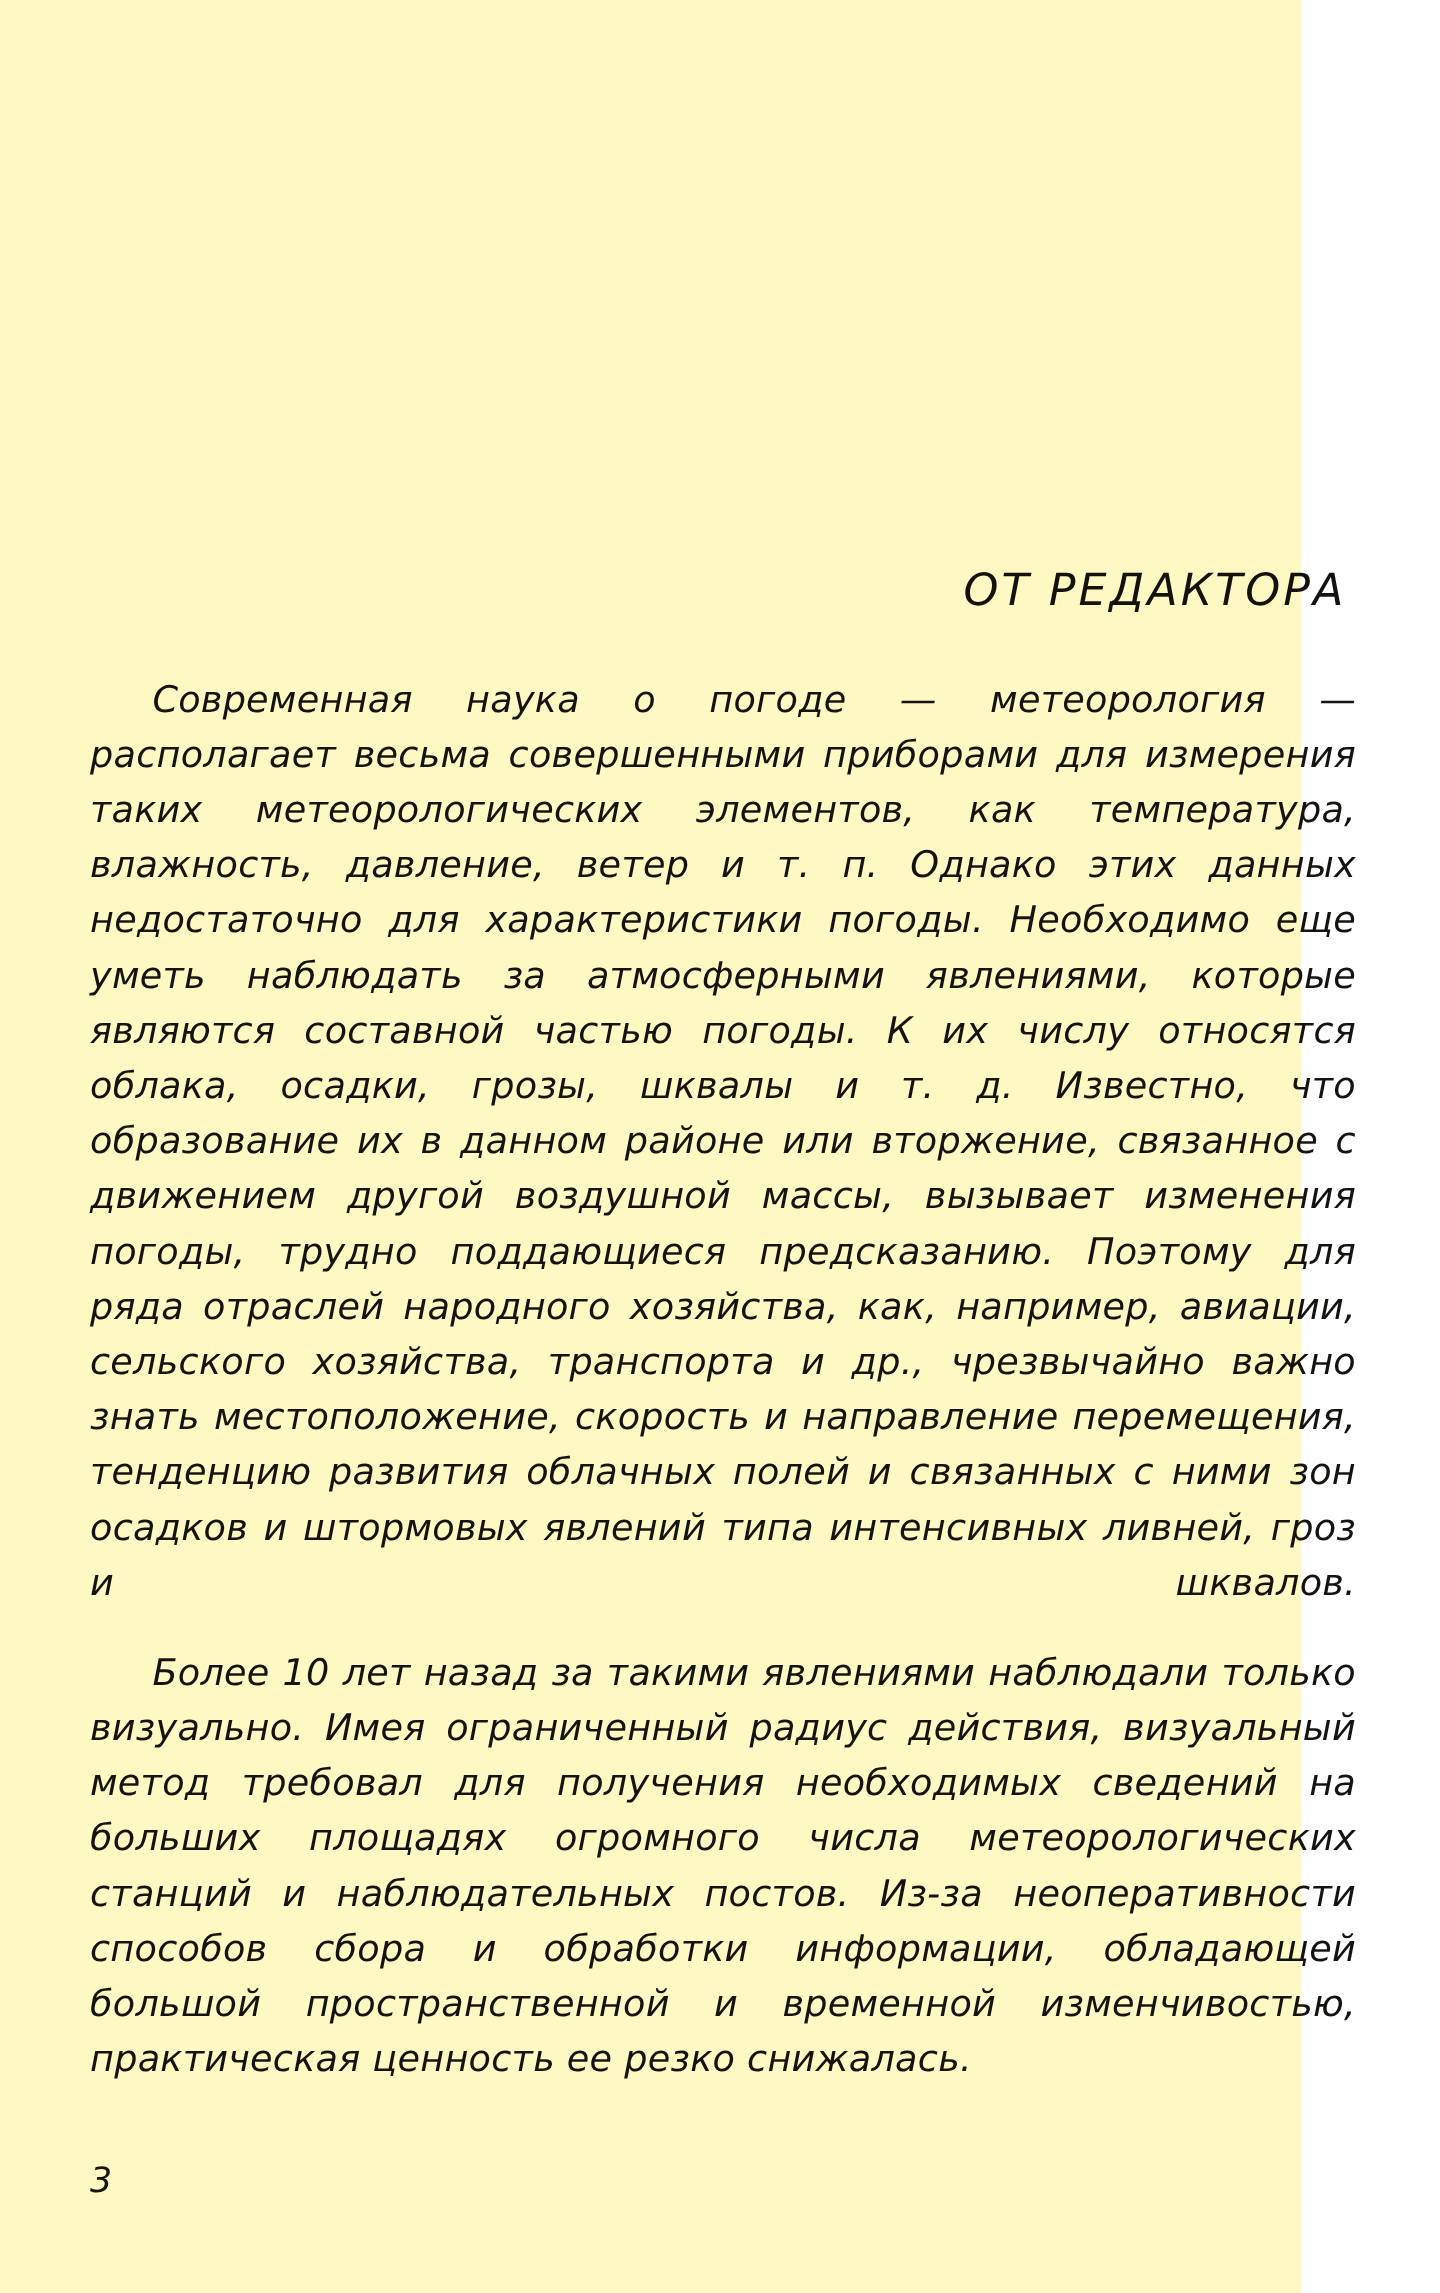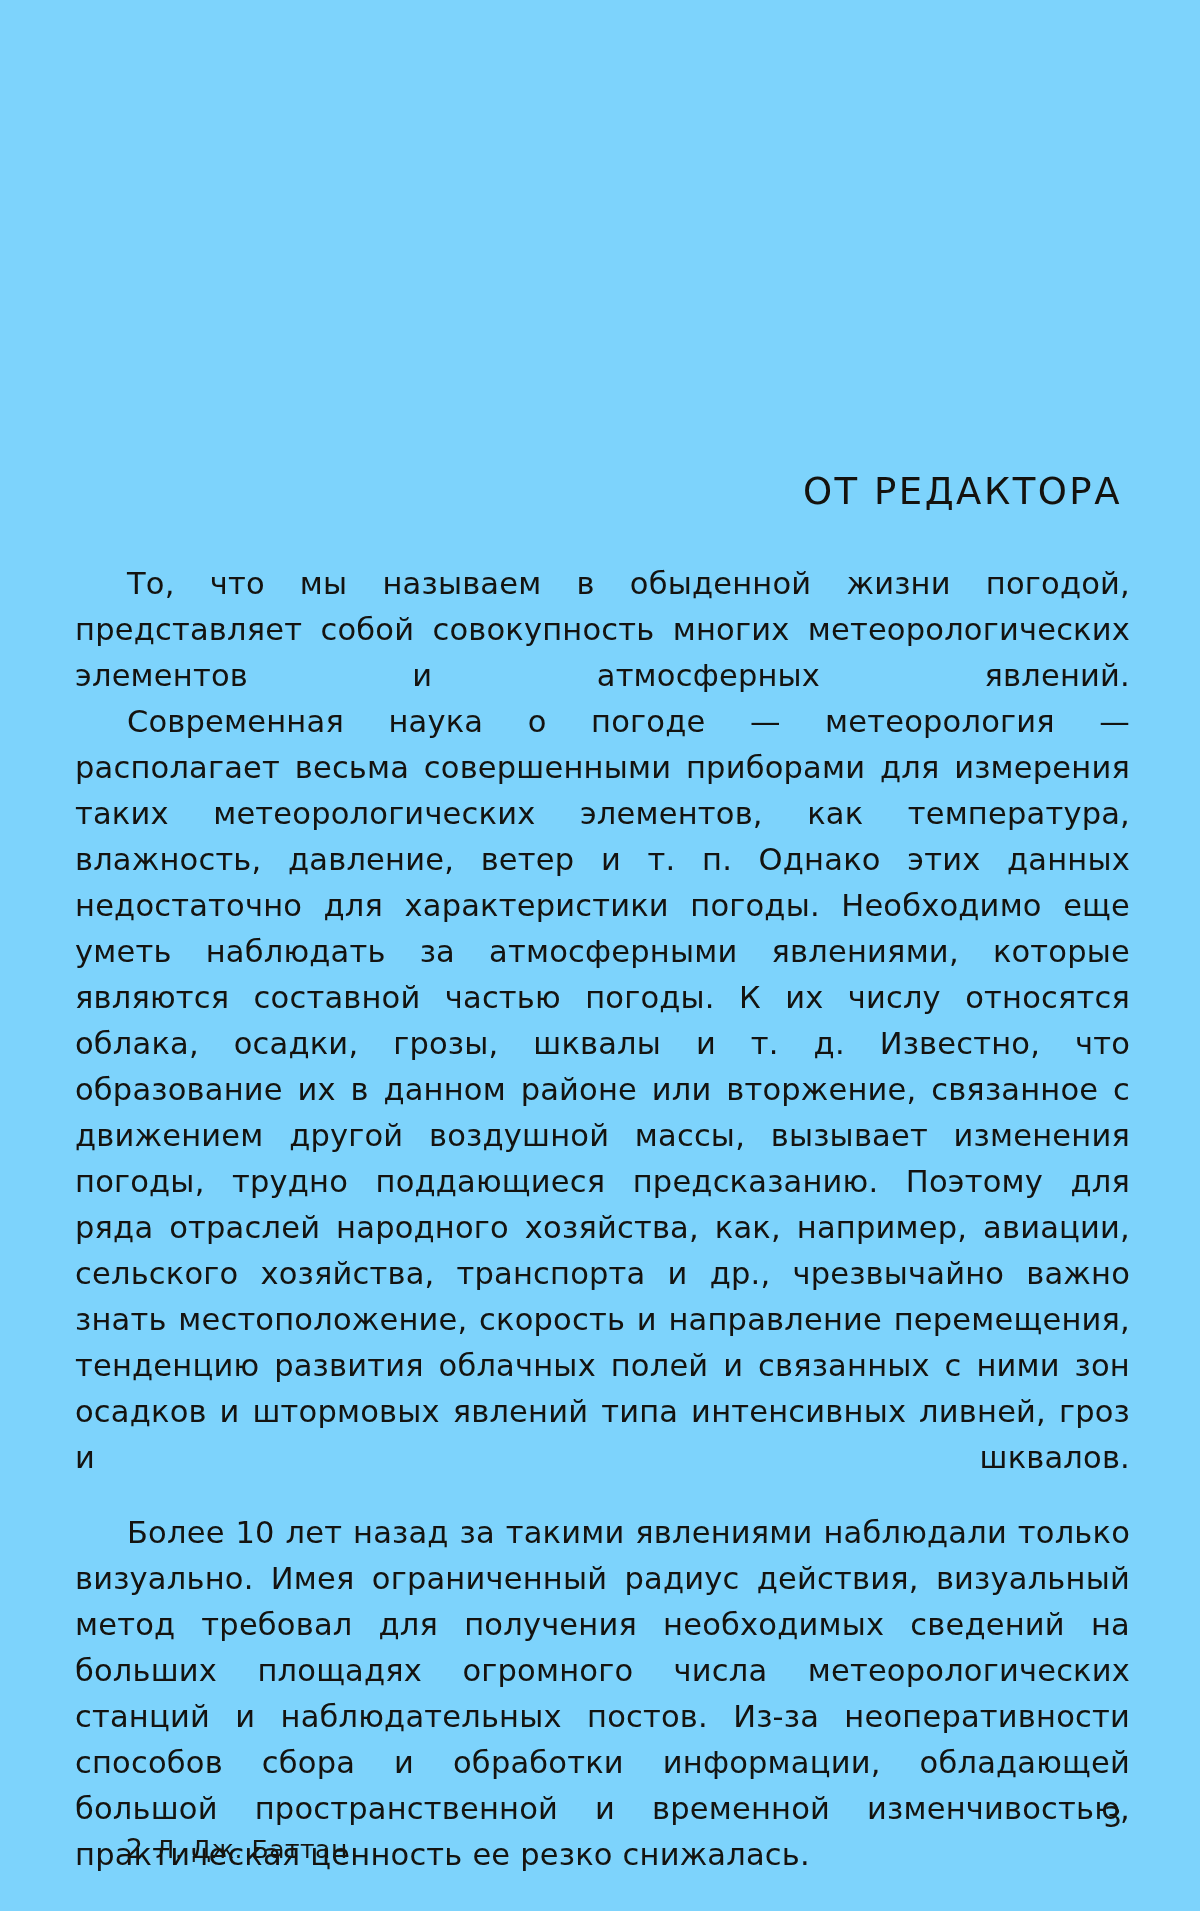--- a/index.html
+++ b/index.html
@@ -12,23 +12,24 @@
     height: 1911px;
     position: relative;
     font-family: "Liberation Sans", sans-serif;
     color: #16140f;
     overflow: hidden;
   }
   .page {
     position: absolute;
     left: 0;
     top: 0;
-    width: 1200px;
+    width: 1084px;
     height: 1911px;
-    background: #7dd3fc;
+    background: #fef9c3;
+    font-style: italic;
   }
   .content {
     position: absolute;
     left: 75px;
     top: 470px;
     width: 1055px;
   }
   .heading {
     text-align: right;
     font-size: 37px;
@@ -82,27 +83,23 @@
 </head>
 <body>
 
 <div class="page">
 
   <div class="content">
 
     <h1 class="heading">ОТ РЕДАКТОРА</h1>
 
     <div class="body-text">
-      <p>То, что мы называем в обыденной жизни погодой, представляет собой совокупность многих метеорологических элементов и атмосферных явлений.</p>
       <p>Современная наука о погоде — метеорология — располагает весьма совершенными приборами для измерения таких метеорологических элементов, как температура, влажность, давление, ветер и т. п. Однако этих данных недостаточно для характеристики погоды. Необходимо еще уметь наблюдать за атмосферными явлениями, которые являются составной частью погоды. К их числу относятся облака, осадки, грозы, шквалы и т. д. Известно, что образование их в данном районе или вторжение, связанное с движением другой воздушной массы, вызывает изменения погоды, трудно поддающиеся предсказанию. Поэтому для ряда отраслей народного хозяйства, как, например, авиации, сельского хозяйства, транспорта и др., чрезвычайно важно знать местоположение, скорость и направление перемещения, тенденцию развития облачных полей и связанных с ними зон осадков и штормовых явлений типа интенсивных ливней, гроз и шквалов.</p>
       <p class="last-natural">Более 10 лет назад за такими явлениями наблюдали только визуально. Имея ограниченный радиус действия, визуальный метод требовал для получения необходимых сведений на больших площадях огромного числа метеорологических станций и наблюдательных постов. Из-за неоперативности способов сбора и обработки информации, обладающей большой пространственной и временной изменчивостью, практическая ценность ее резко снижалась.</p>
     </div>
 
   </div>
 
   <div class="footer">
-    <div class="footer-left">
-      <span class="num">2</span><span>Л. Дж. Баттан</span>
-    </div>
     <div class="footer-right">3</div>
   </div>
 
 </div>
 
 </body></html>

